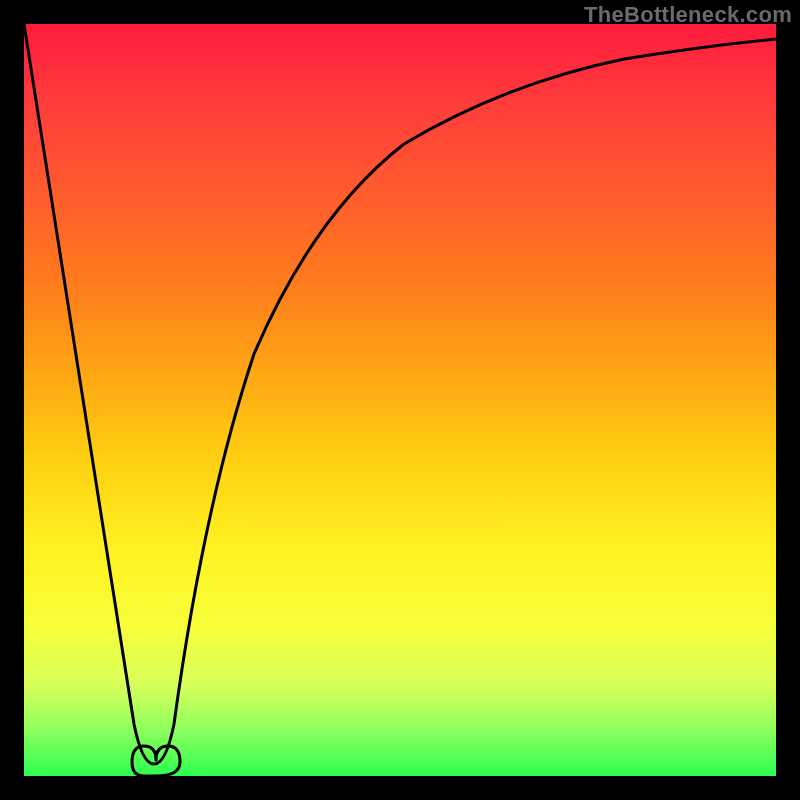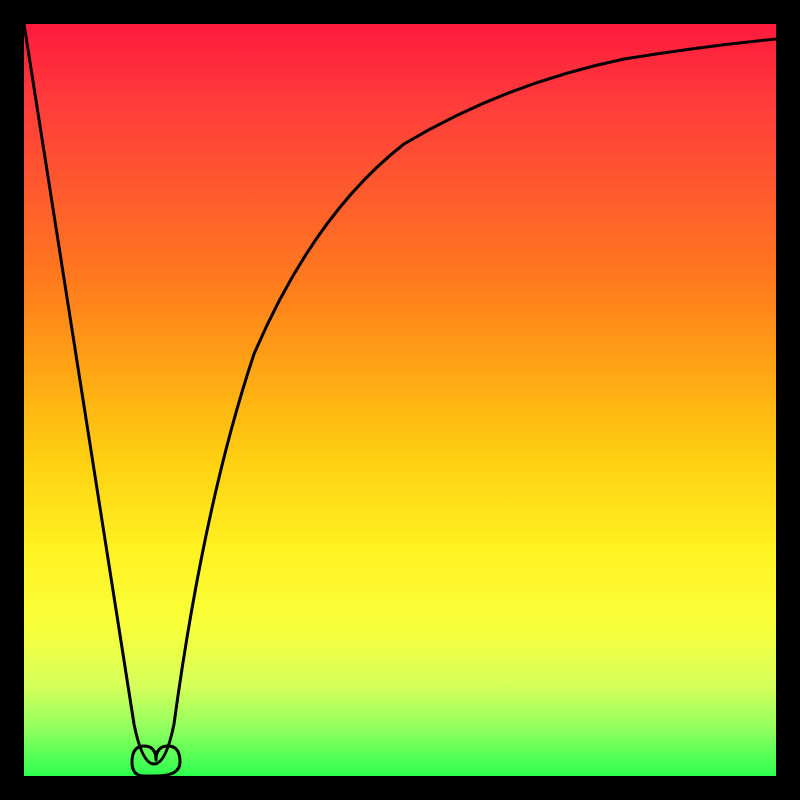--- a/index.html
+++ b/index.html
@@ -90,13 +90,14 @@
       <path class="min-marker" d="M 108 738
                Q 108 722 120 722
                Q 132 722 132 736
                Q 132 722 144 722
                Q 156 722 156 738
                Q 156 752 132 752
                L 120 752
                Q 108 752 108 738 Z"></path>
     </svg>
   </div>
+  <div class="watermark">TheBottleneck.com</div>
 </div>
 
 </body></html>

